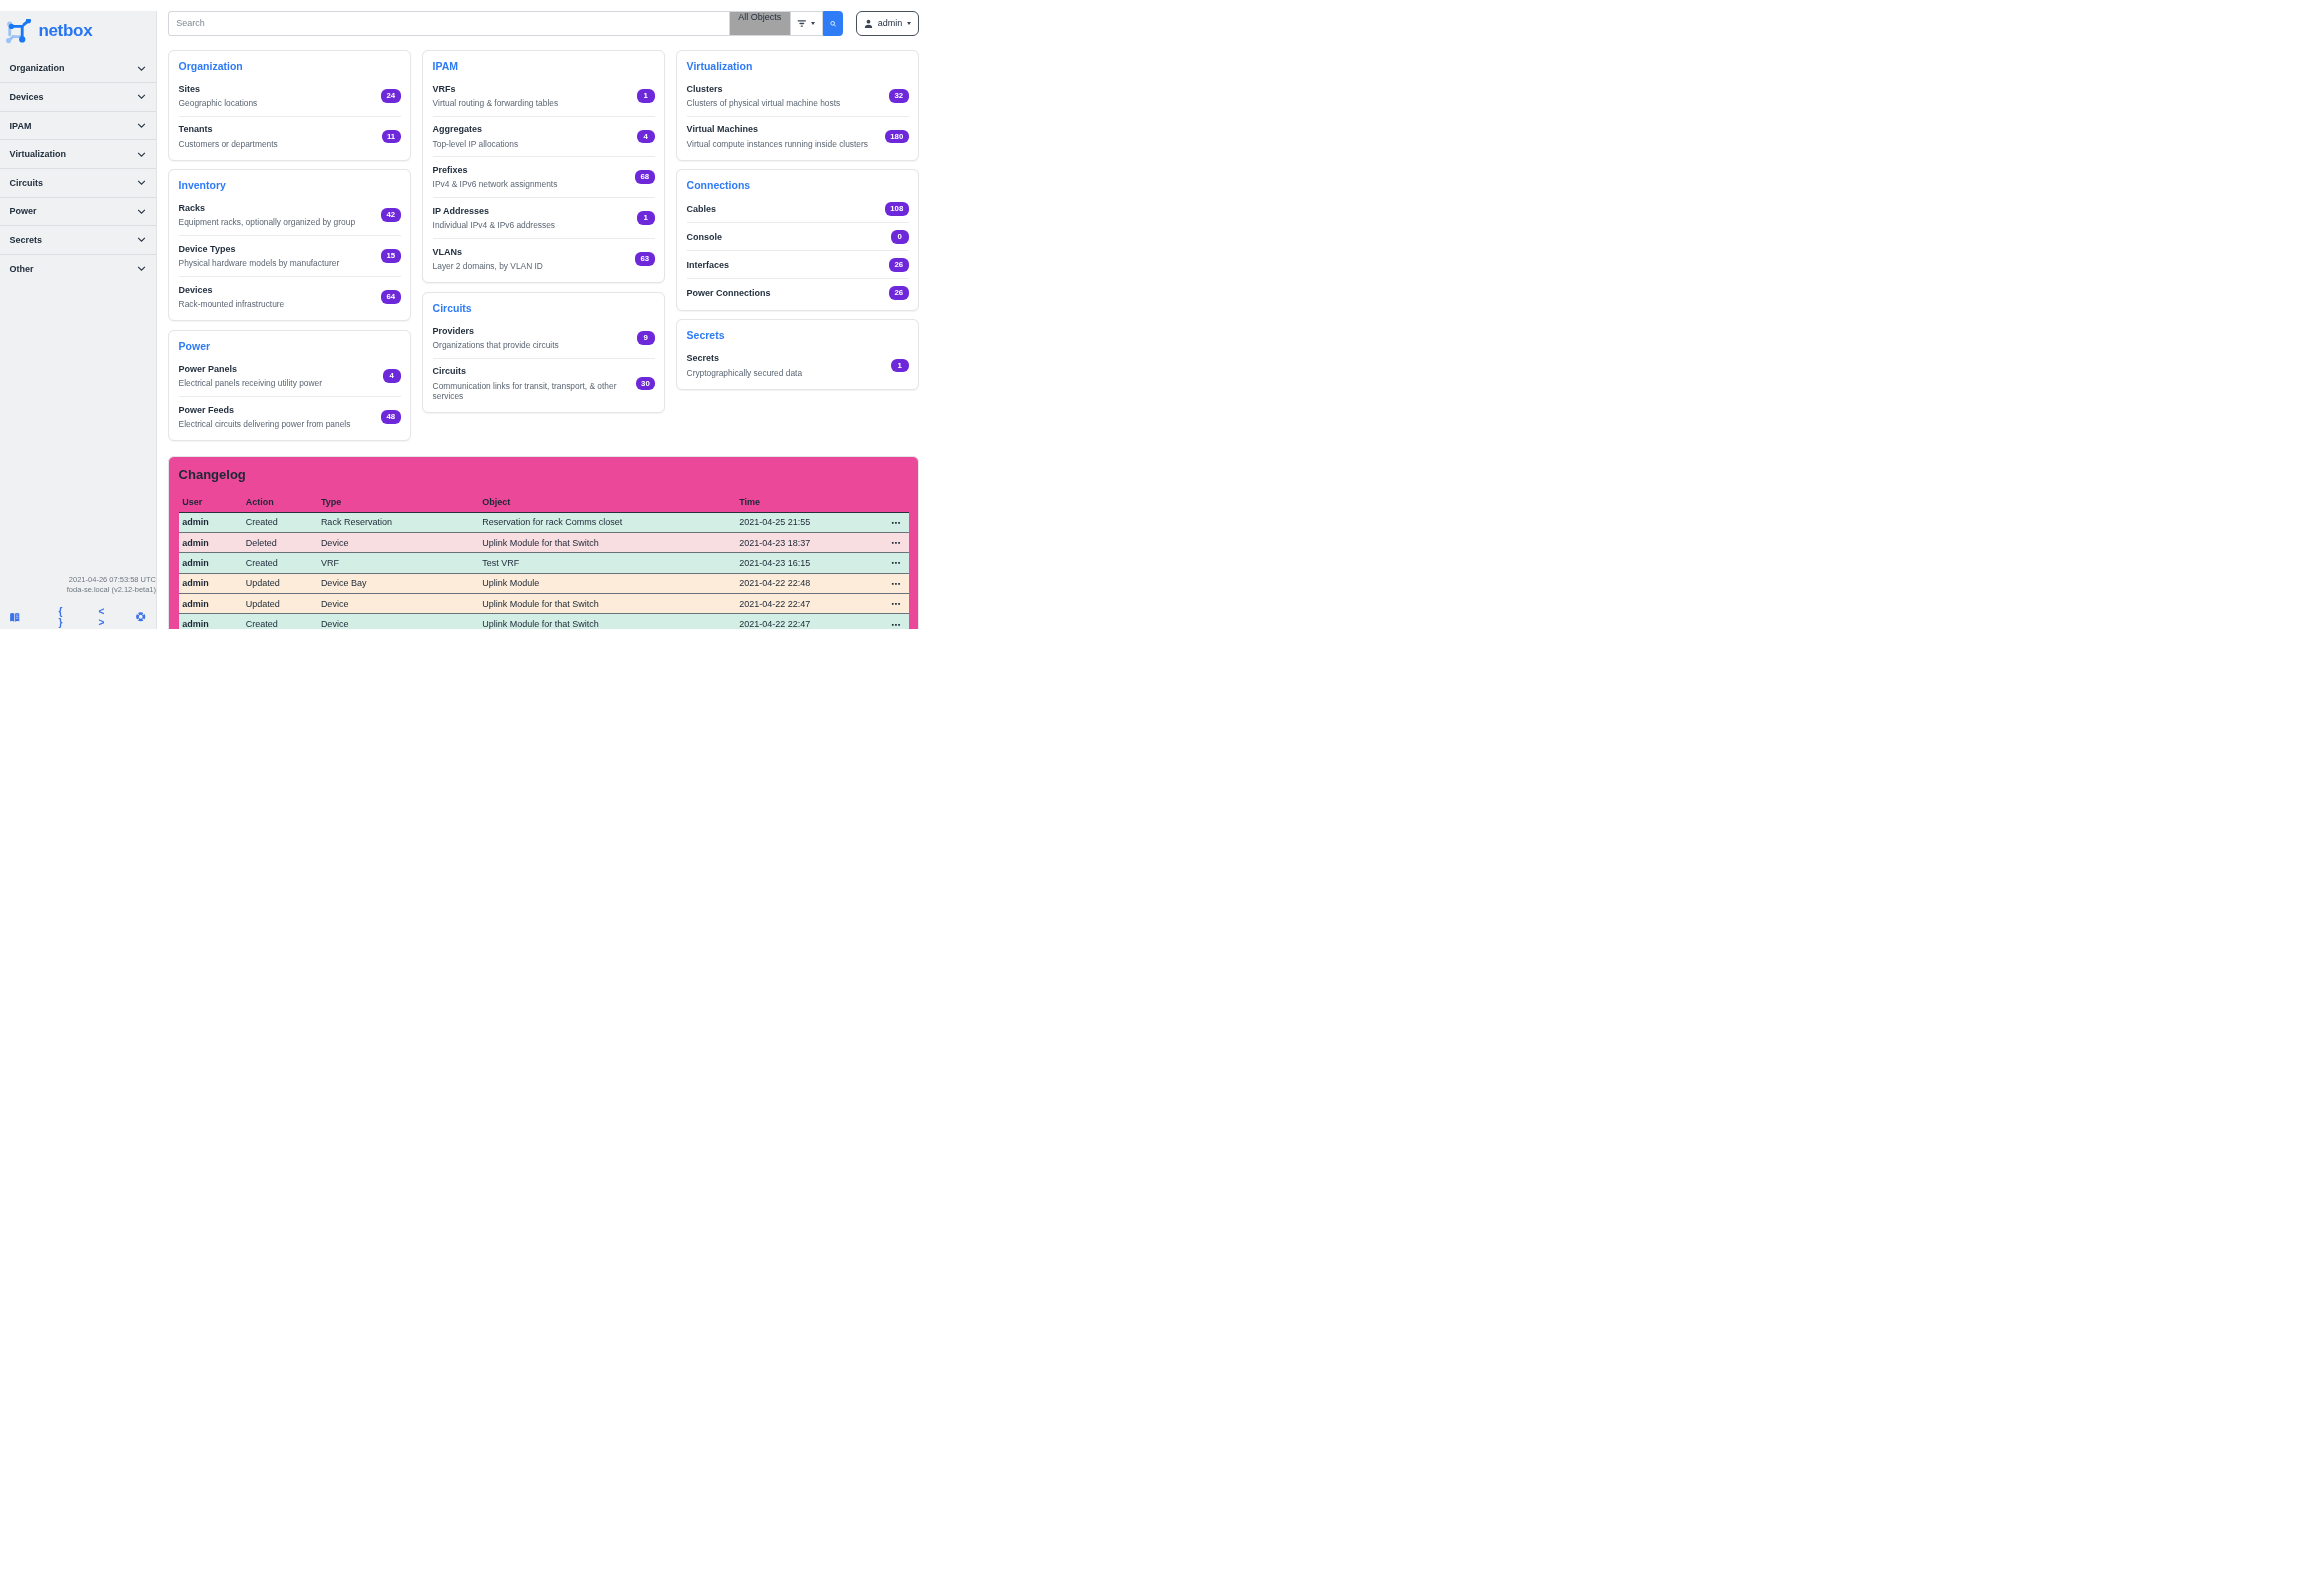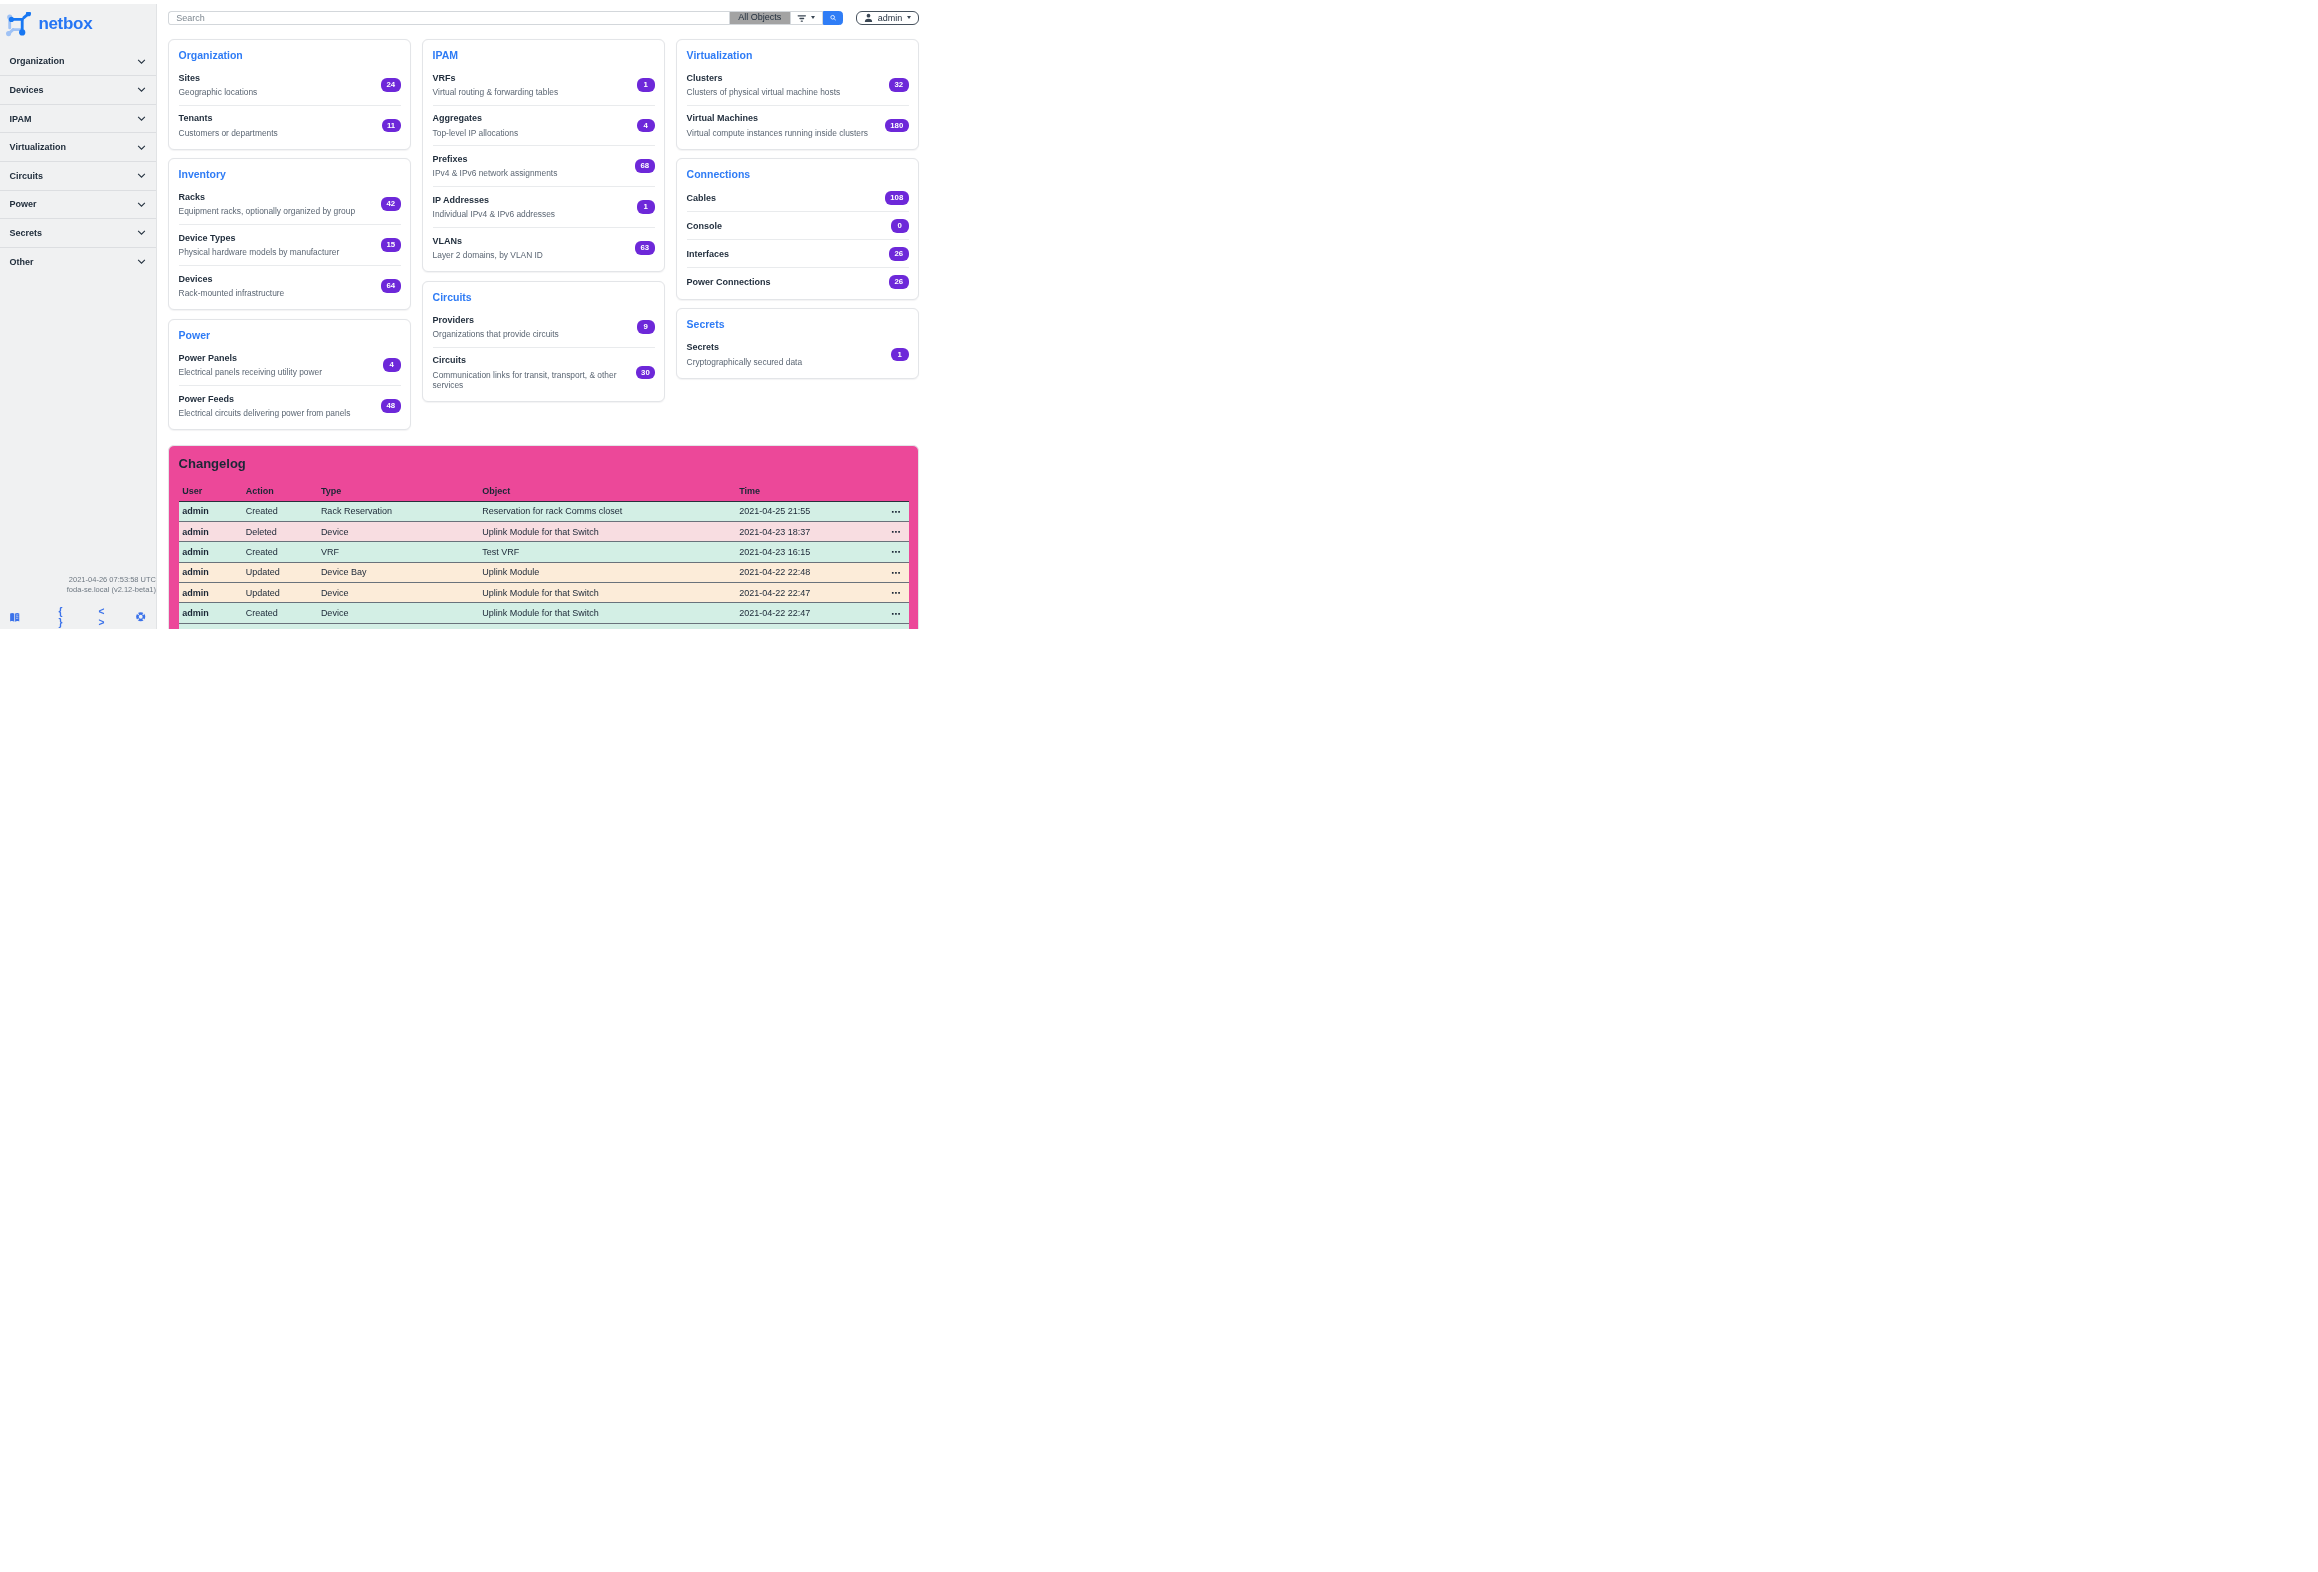--- a/index.html
+++ b/index.html
@@ -3,37 +3,37 @@
 <meta charset="utf-8">
 <style>
   html,body{margin:0;padding:0}
   body{
     width:927px;height:629px;overflow:hidden;position:relative;
     background:#fff;color:#1f2c3b;
     font-family:"Liberation Sans","DejaVu Sans",sans-serif;
     -webkit-font-smoothing:antialiased;
   }
   
-  .sidebar{position:absolute;left:0;top:4px;bottom:0;width:156px;background:#f0f1f2;border-right:0.6px solid #e1e3e5}
+  .sidebar{position:absolute;left:0;top:11px;bottom:0;width:156px;background:#f0f1f2;border-right:0.6px solid #e1e3e5}
   .logo{display:flex;align-items:center;gap:5.4px;padding:7.8px 6px 6px 5.4px}
   .logo svg{width:27.6px;height:25px;flex:0 0 auto}
   .logo-text{color:#2575f4;font-size:17px;font-weight:700;letter-spacing:-0.3px}
   .nav{margin-top:4.8px}
   .nav-item{height:27.6px;display:flex;align-items:center;justify-content:space-between;
     padding:0 9.6px;border-bottom:0.6px solid #dcdee1;font-weight:700;font-size:9px;color:#222f3d;cursor:pointer}
   .nav-item:last-child{border-bottom:none}
   .chev{width:9px;height:9px;flex:0 0 auto}
   .sidebar-footer{position:absolute;left:0;right:0;bottom:0;padding:0 0 6px;text-align:right}
   .footer-line{color:#6e7882;font-size:7.5px;line-height:1.35}
   .footer-icons{display:flex;justify-content:space-between;align-items:center;padding:0 9px;margin-top:16px}
   .fico{color:#3b72ea;width:12px;height:12px;display:flex;align-items:center;justify-content:center;cursor:pointer}
   .fico-txt{font-size:10.2px;font-weight:700;color:#3b72ea;letter-spacing:0.6px}
   
   .main{margin-left:156px;padding:10.8px 7.8px 0 12px}
-  .topbar{display:flex;align-items:stretch;height:14px}
+  .topbar{display:flex;align-items:stretch;height:25px}
   .search-group{display:flex;flex:1;min-width:0}
   .search-input{flex:1;min-width:0;border:0.6px solid #d3d7db;border-right:none;border-radius:3.6px 0 0 3.6px;
     padding:0 7.2px;font-size:9px;color:#222f3d;background:#fff;outline:none;font-family:inherit}
   .search-input::placeholder{color:#7e8891}
   .scope-btn{display:flex;align-items:flex-start;padding:0 8.4px;background:#a3a3a3;border:0.6px solid #d3d7db;
     font-size:9px;color:#1f2c3b;cursor:pointer;white-space:nowrap}
   .filter-btn{display:flex;align-items:center;gap:4.2px;padding:0 6.6px;background:#fff;
     border:0.6px solid #d3d7db;border-left:none;cursor:pointer}
   .search-btn{width:20.4px;background:#2f7df6;border:0.6px solid #2f7df6;border-radius:0 3.6px 3.6px 0;
     display:flex;align-items:center;justify-content:center;cursor:pointer}

